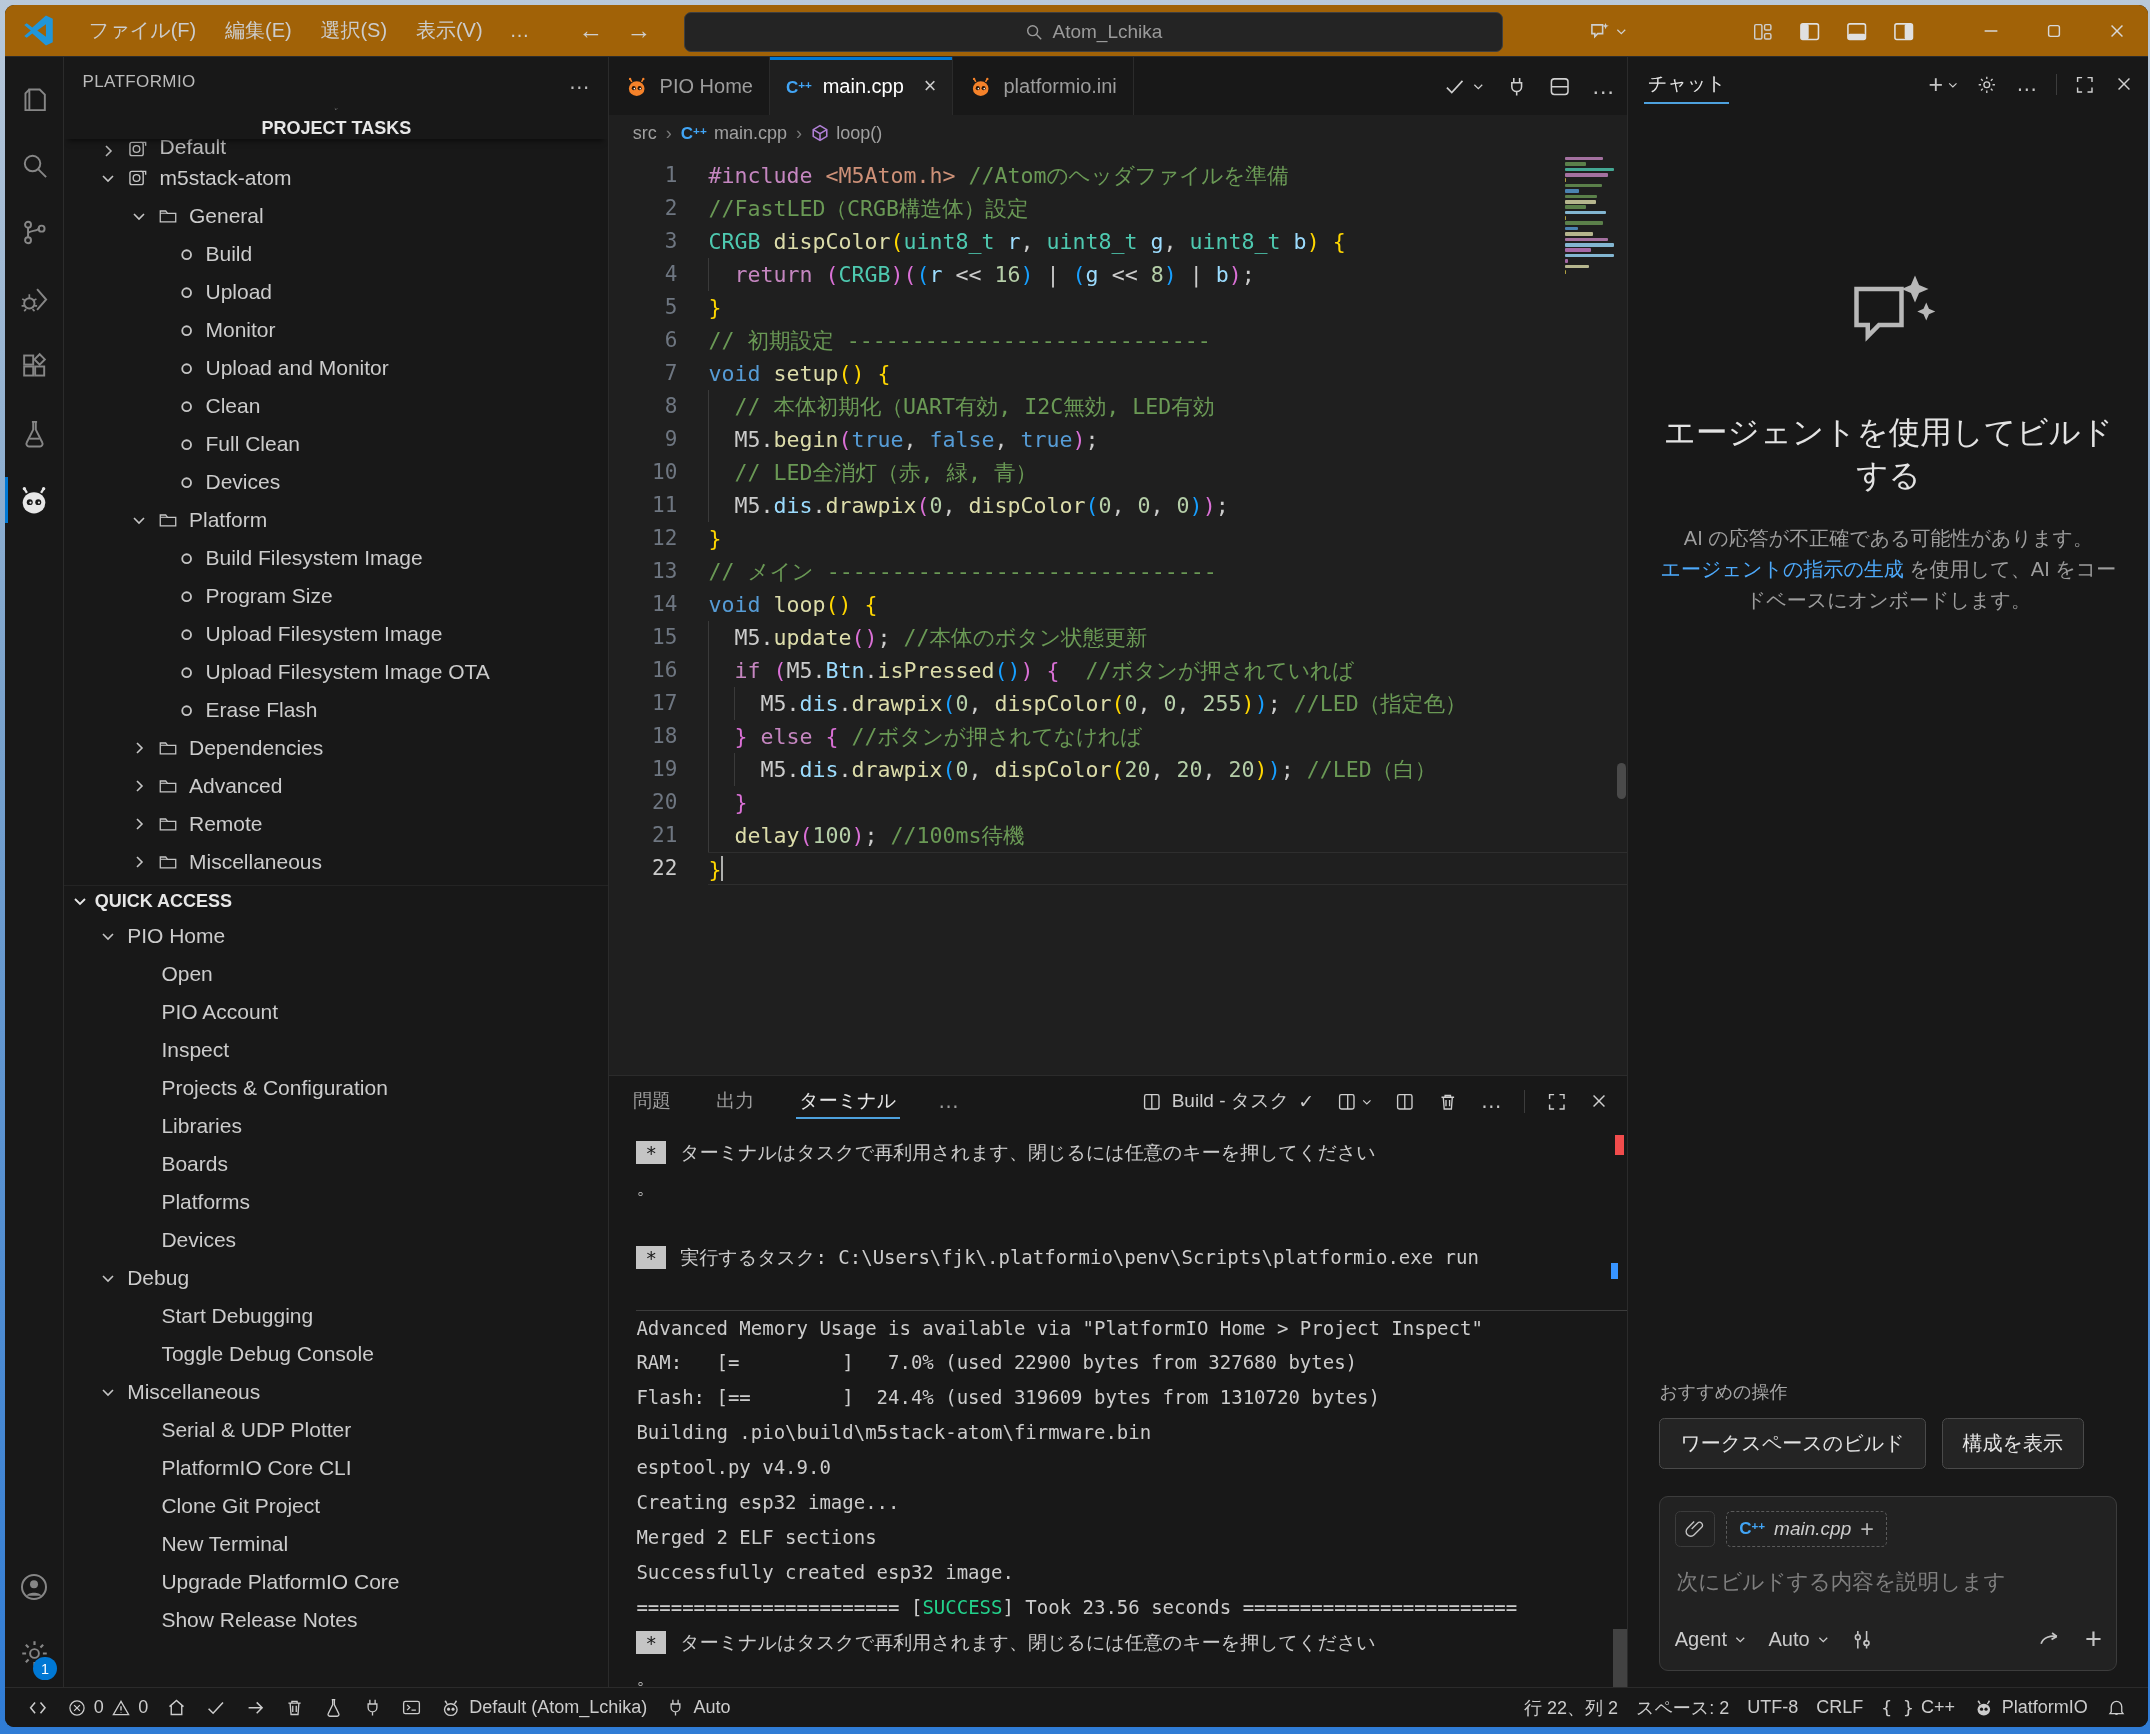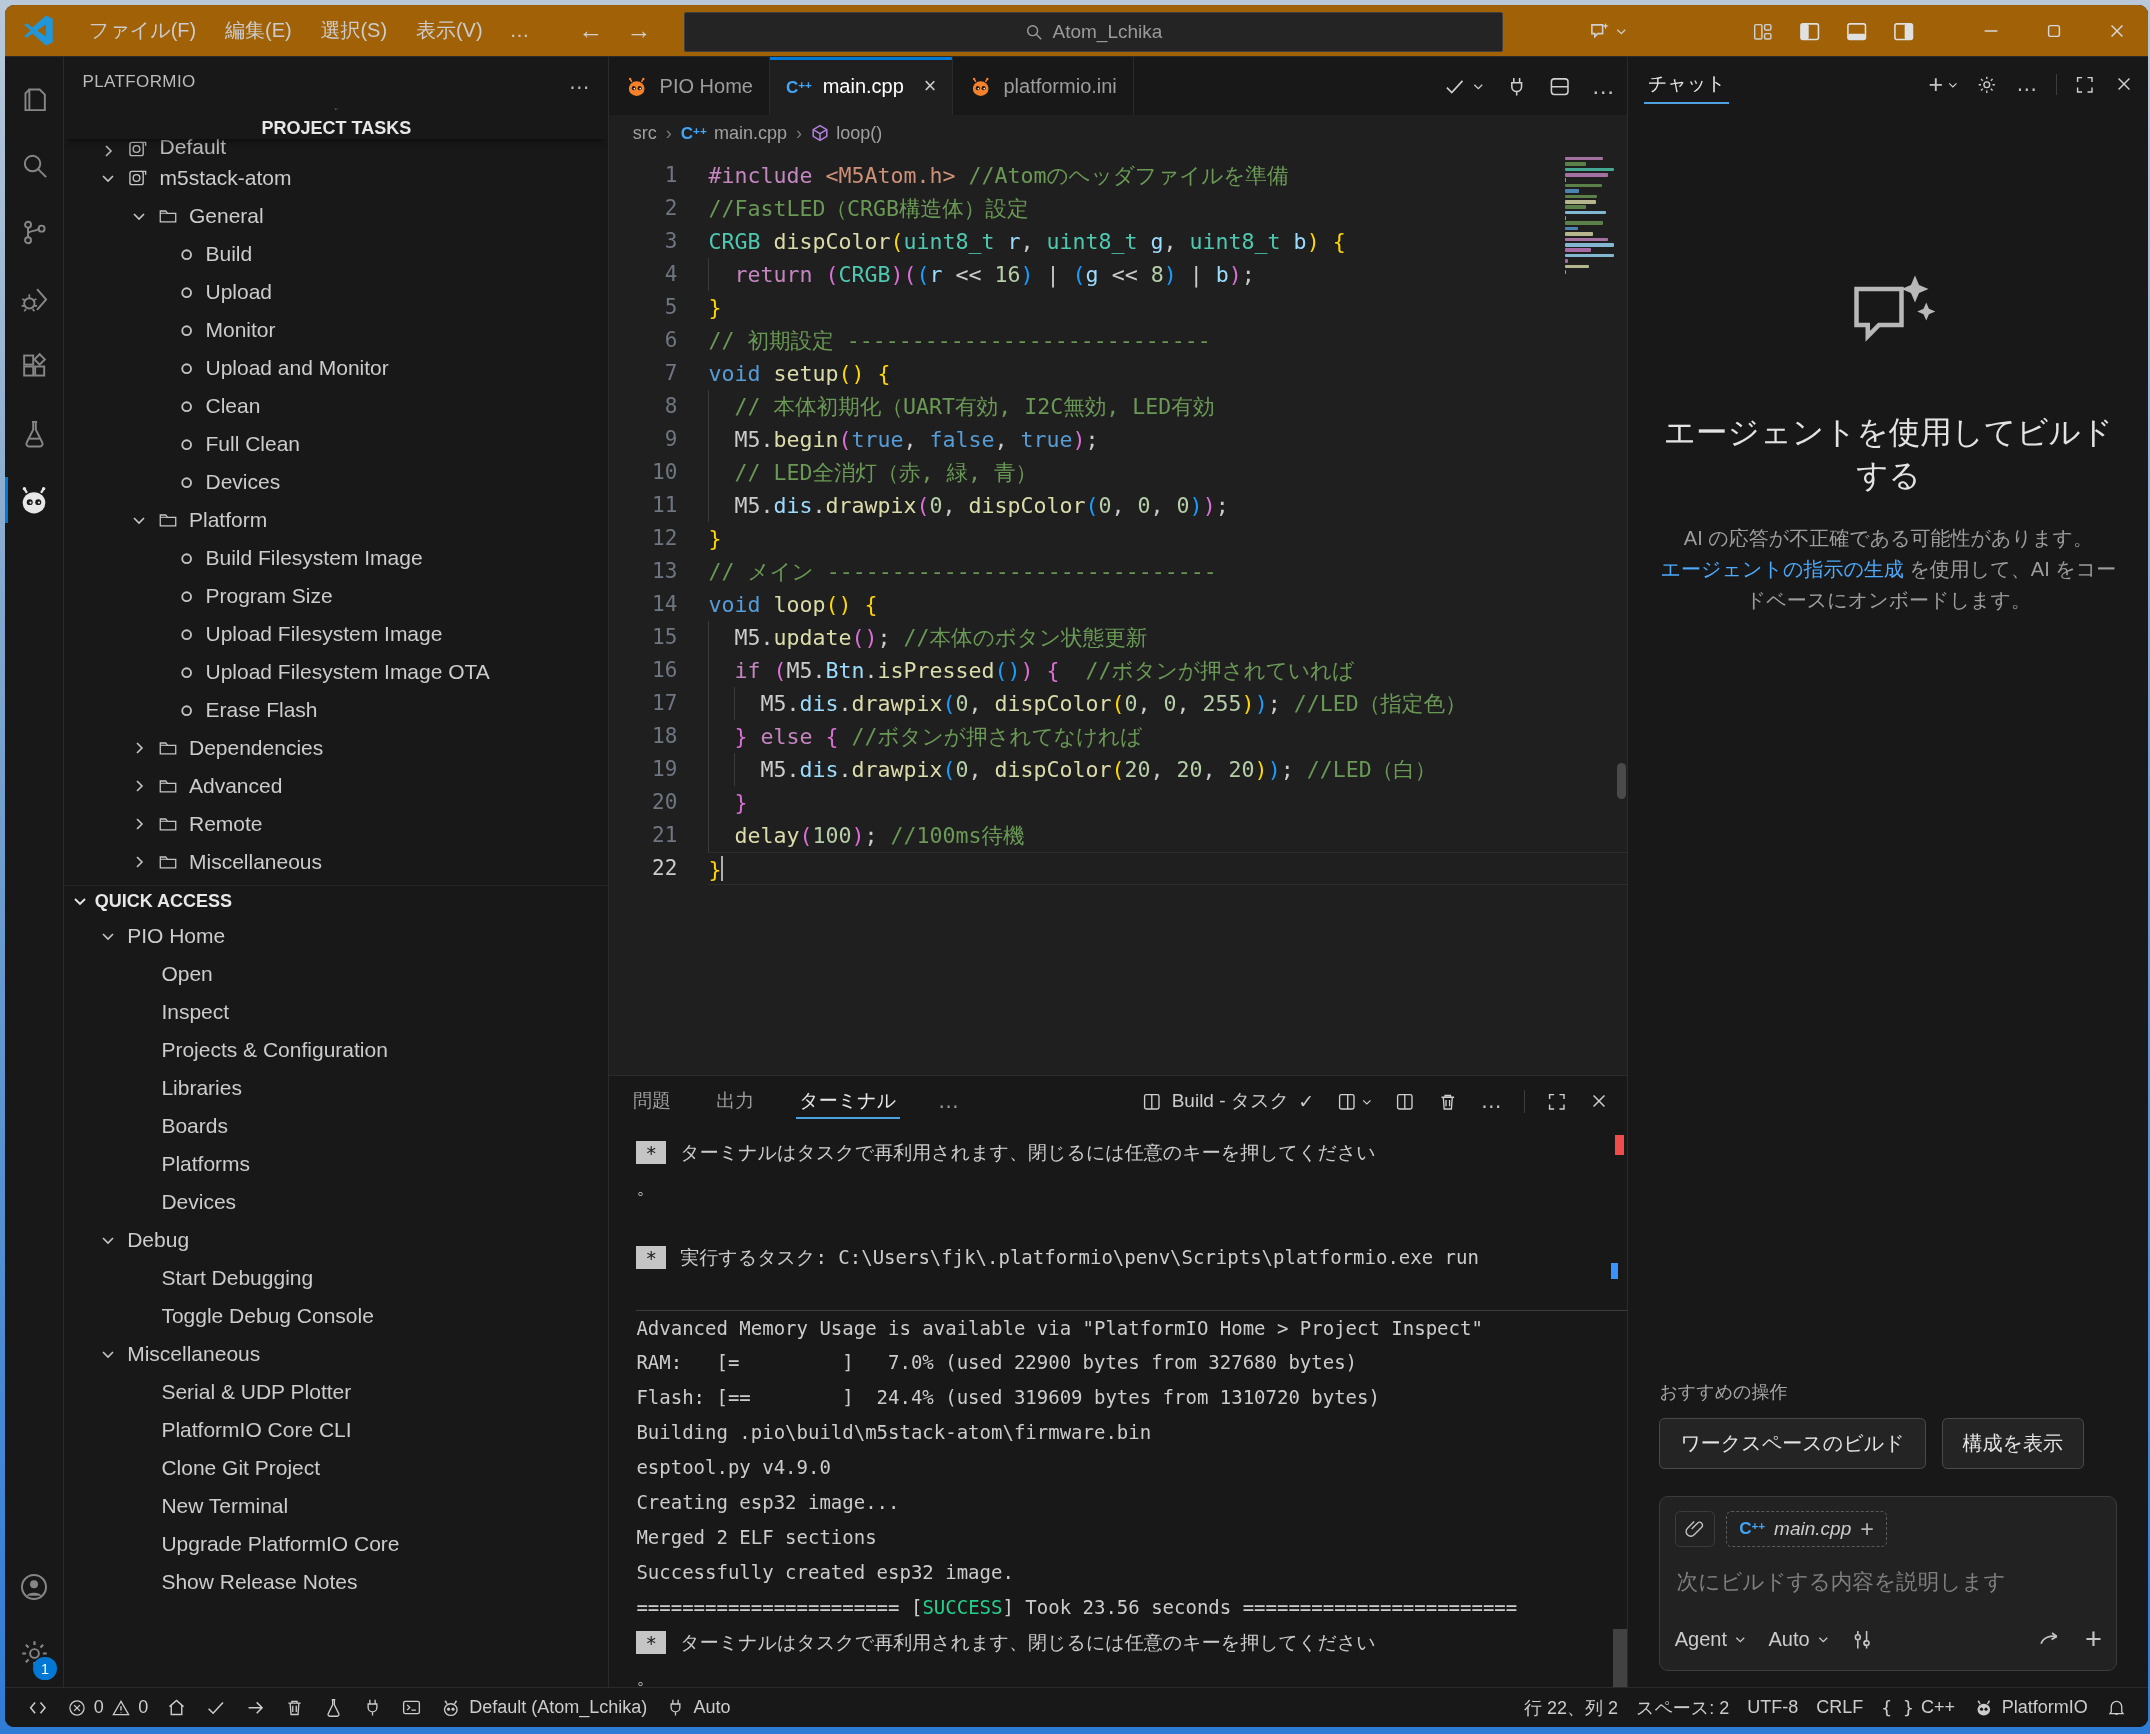--- a/index.html
+++ b/index.html
@@ -12,21 +12,21 @@
   svg { display:block; }
   .ic { display:inline-flex; align-items:center; justify-content:center; color:#c5c5c5; }
 
   
   .titlebar { height:52px; flex:0 0 52px; background:#a16207; display:flex; align-items:center; position:relative; border-bottom:0.9px solid #2b2b2b; }
   .vscode-logo { width:31px; height:31px; margin:0 20px 0 18px; }
   .menu-item { font-size:20px; color:#cccccc; padding:5.4px 14.4px; border-radius:5.4px; white-space:nowrap; }
   .menu-more { font-size:20px; color:#cccccc; padding:5.4px 12.6px; }
   .nav-arrows { display:flex; gap:23.4px; margin-left:36px; font-size:25px; color:#cfcfcf; }
   .searchbox { position:absolute; left:679px; top:6.3px; width:819px; height:40px; background:#242424;
-    border:0.9px solid #3f3f3f; border-radius:2px; display:flex; align-items:center; justify-content:center;
+    border:0.9px solid #3f3f3f; border-radius:7px; display:flex; align-items:center; justify-content:center;
     color:#9a9a9a; font-size:19px; gap:9px; }
   .tb-right { position:absolute; right:0; top:0; height:52px; display:flex; align-items:center; }
   .tb-icon { width:47px; height:52px; display:flex; align-items:center; justify-content:center; color:#cfcfcf; }
   .win-btn { width:63px; height:52px; display:flex; align-items:center; justify-content:center; color:#d8d8d8; }
   .layout-group { display:flex; margin:0 32px 0 108px; }
 
   
   .main { flex:1; display:flex; min-height:0; }
   .activitybar { width:59px; flex:0 0 59px; background:#181818; border-right:0.9px solid #2b2b2b;
     display:flex; flex-direction:column; align-items:center; padding-top:7.2px; }
@@ -525,20 +525,23 @@
           <div class="trow k-group">
             <span class="ticon">
               <svg width="16" height="16" viewBox="0 0 16 16">
                 <path d="M3 6l5 5 5-5" fill="none" stroke="currentColor" stroke-width="1.6"></path>
               </svg>
             </span>
             <span>PIO Home</span>
           </div>
           <div class="trow k-leaf">
             <span>Open</span>
+          </div>
+          <div class="trow k-leaf">
+            <span>PIO Account</span>
           </div>
           <div class="trow k-leaf">
             <span>Inspect</span>
           </div>
           <div class="trow k-leaf">
             <span>Projects &amp; Configuration</span>
           </div>
           <div class="trow k-leaf">
             <span>Libraries</span>
           </div>

